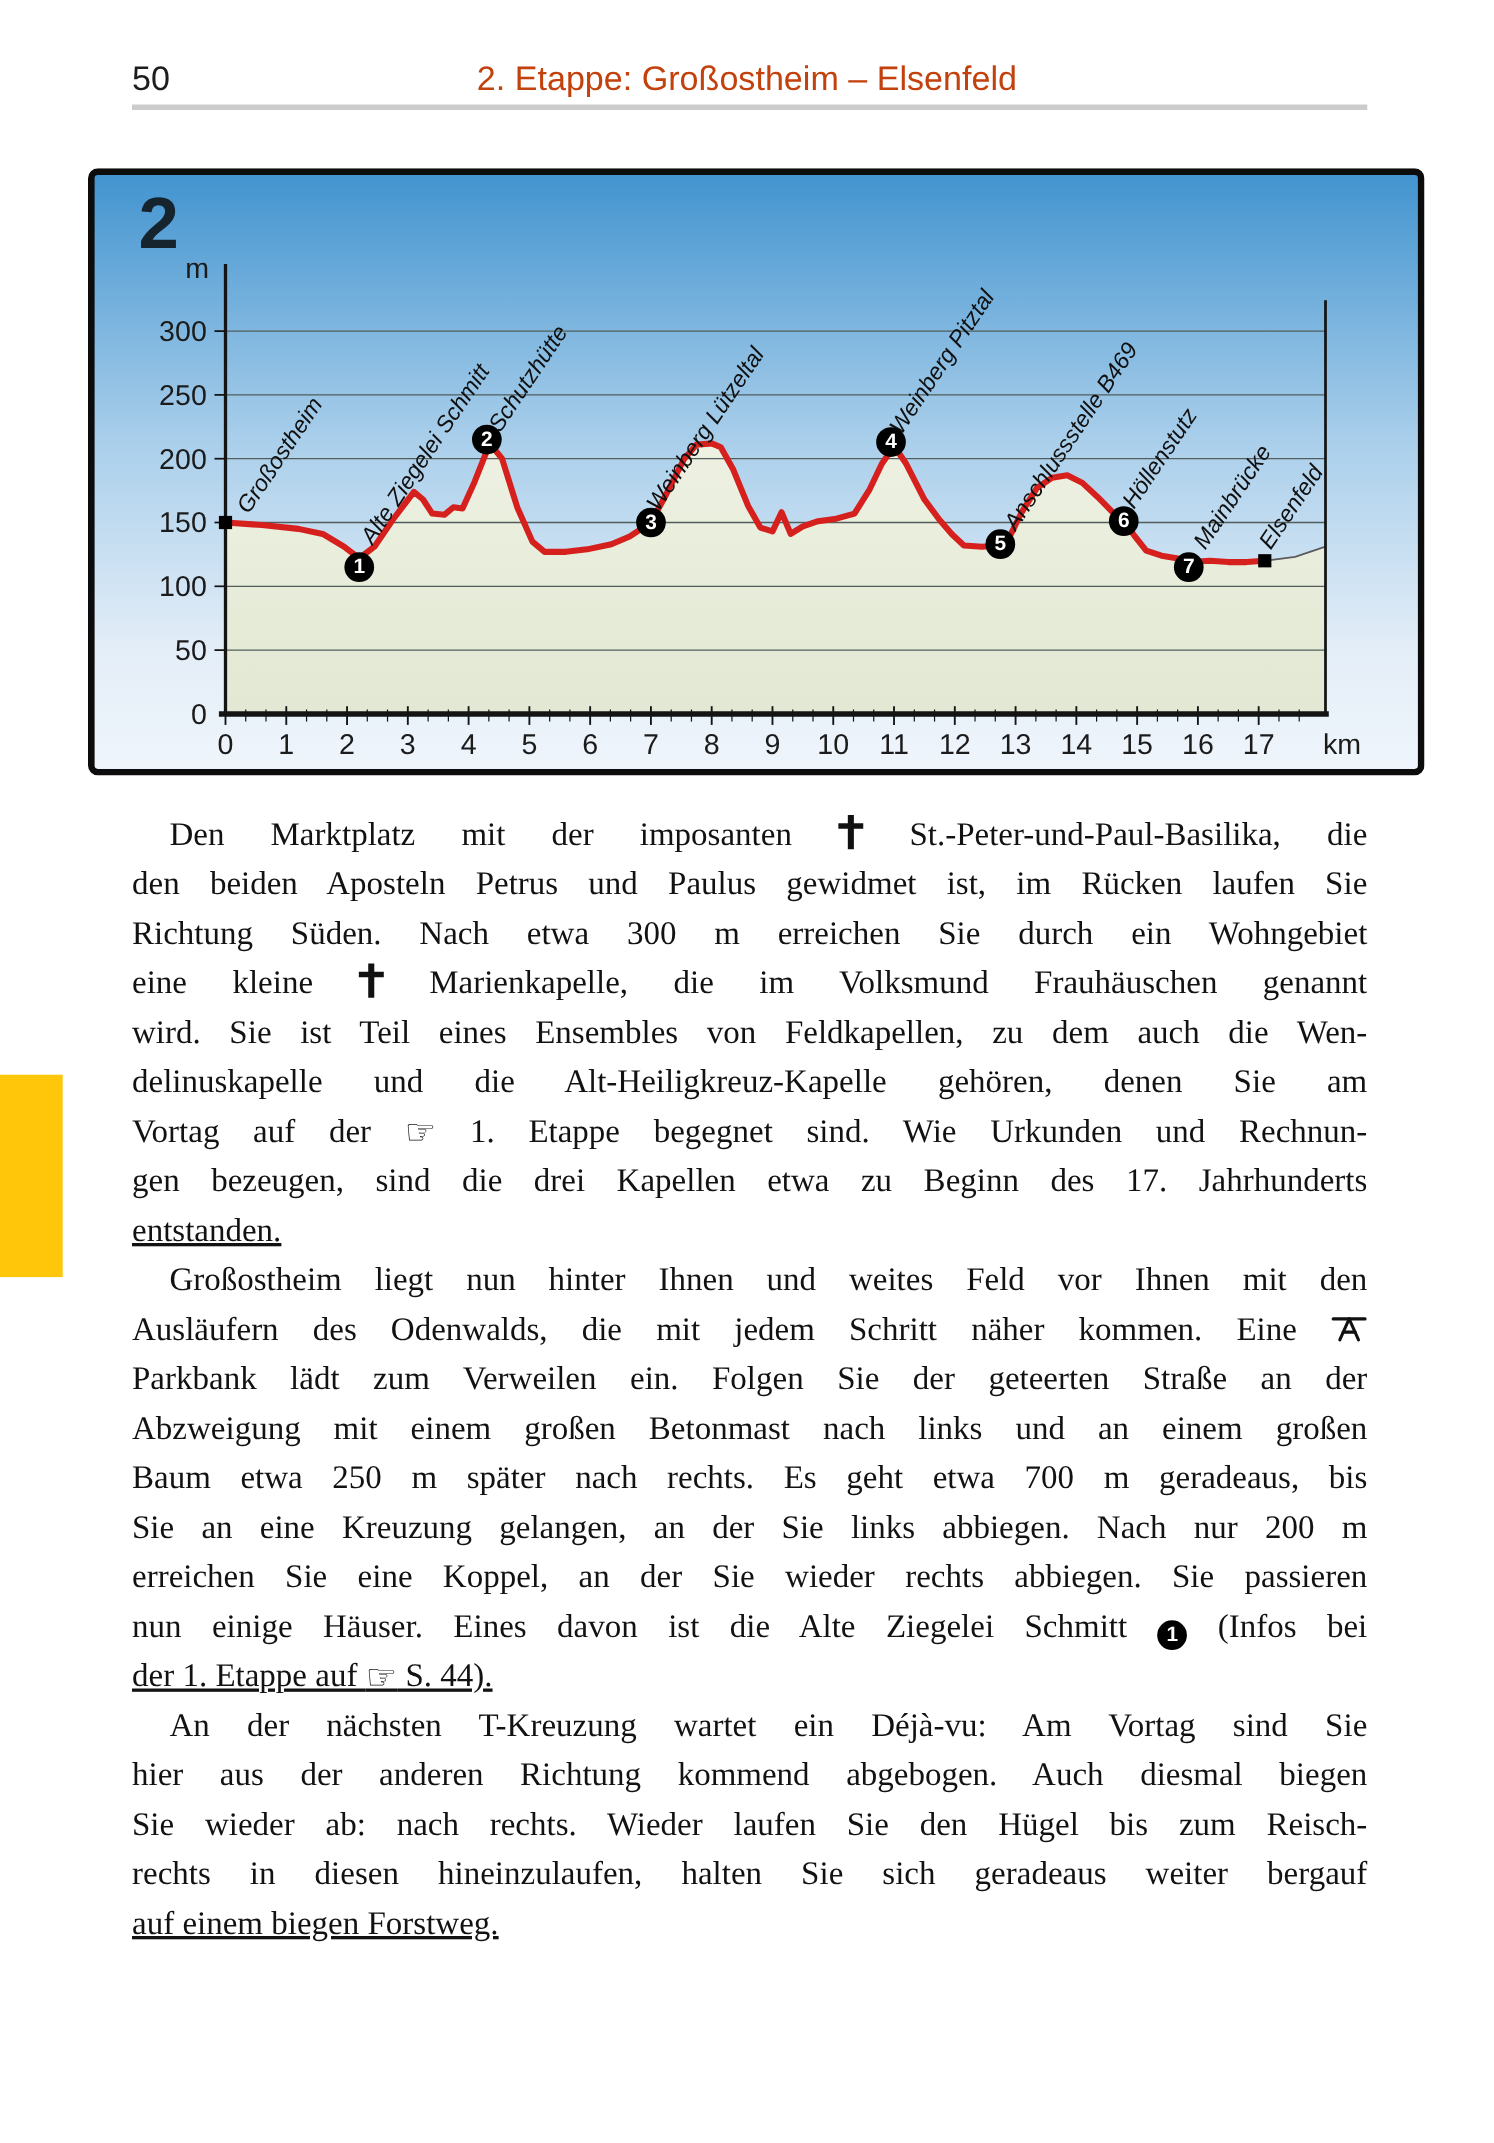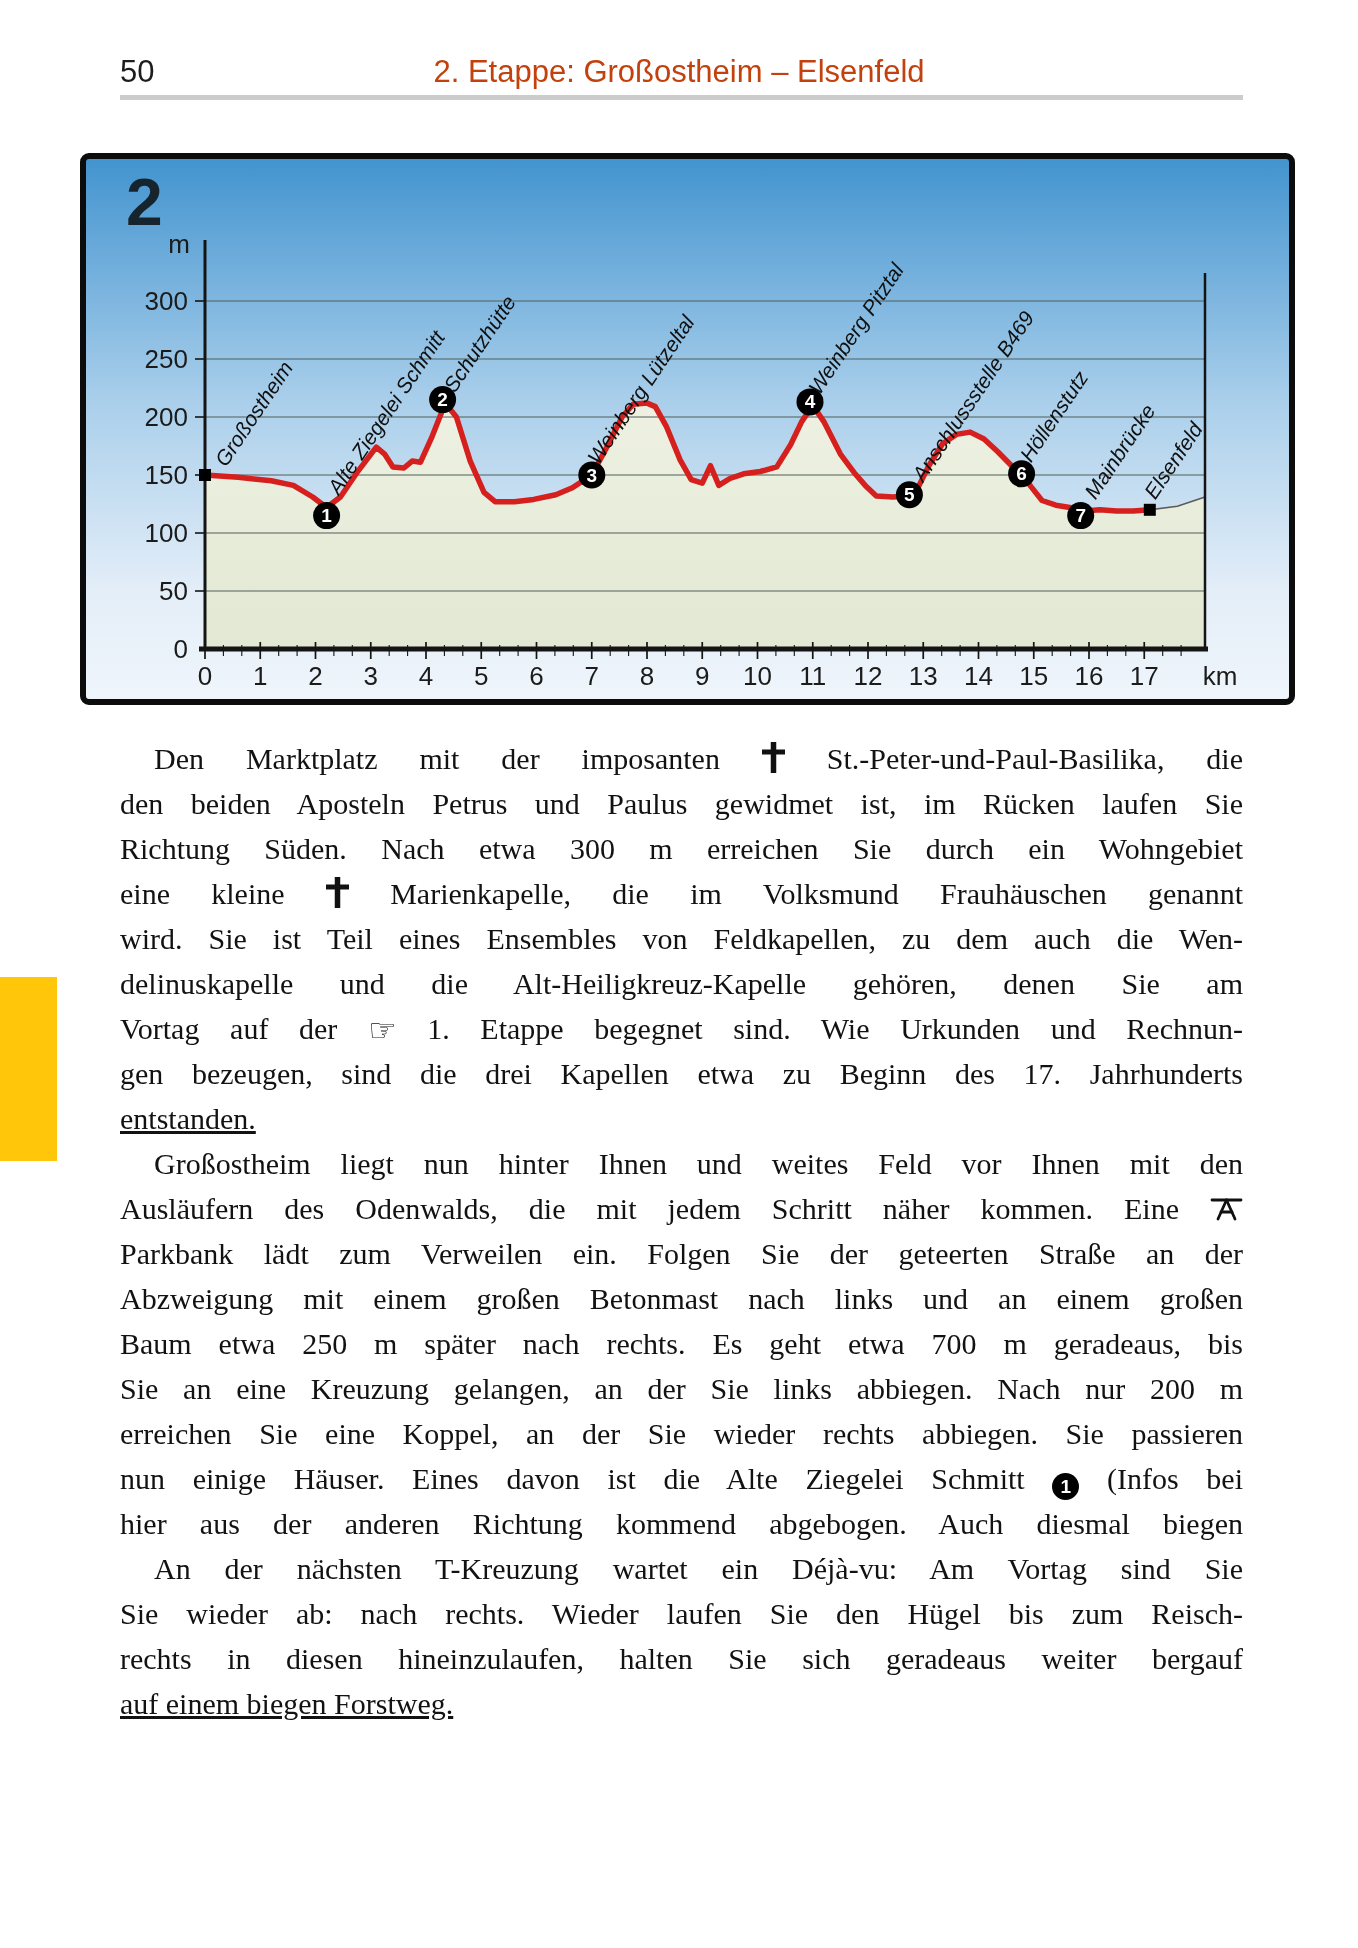--- a/index.html
+++ b/index.html
@@ -220,18 +220,19 @@
             <line x1="16.5" y1="4" x2="25" y2="23"></line>
             <line x1="11" y1="16" x2="22" y2="16"></line>
           </g>
         </svg></span></div>
     <div class="line"><span>Parkbank lädt zum Verweilen ein. Folgen Sie der geteerten Straße an der</span></div>
     <div class="line"><span>Abzweigung mit einem großen Betonmast nach links und an einem großen</span></div>
     <div class="line"><span>Baum etwa 250 m später nach rechts. Es geht etwa 700 m geradeaus, bis</span></div>
     <div class="line"><span>Sie an eine Kreuzung gelangen, an der Sie links abbiegen. Nach nur 200 m</span></div>
     <div class="line"><span>erreichen Sie eine Koppel, an der Sie wieder rechts abbiegen. Sie passieren</span></div>
     <div class="line"><span>nun einige Häuser. Eines davon ist die Alte Ziegelei Schmitt </span><span class="wp-badge">1</span><span> (Infos bei</span></div>
+    <div class="line last"><span>der 1. Etappe auf </span><span class="manicule">☞</span><span> S. 44).</span></div>
+    <div class="line first"><span>An der nächsten T-Kreuzung wartet ein Déjà-vu: Am Vortag sind Sie</span></div>
     <div class="line"><span>hier aus der anderen Richtung kommend abgebogen. Auch diesmal biegen</span></div>
-    <div class="line first"><span>An der nächsten T-Kreuzung wartet ein Déjà-vu: Am Vortag sind Sie</span></div>
     <div class="line"><span>Sie wieder ab: nach rechts. Wieder laufen Sie den Hügel bis zum Reisch-</span></div>
     <div class="line"><span>rechts in diesen hineinzulaufen, halten Sie sich geradeaus weiter bergauf</span></div>
     <div class="line last"><span>auf einem biegen Forstweg.</span></div>
   </div>
 
 </body></html>

